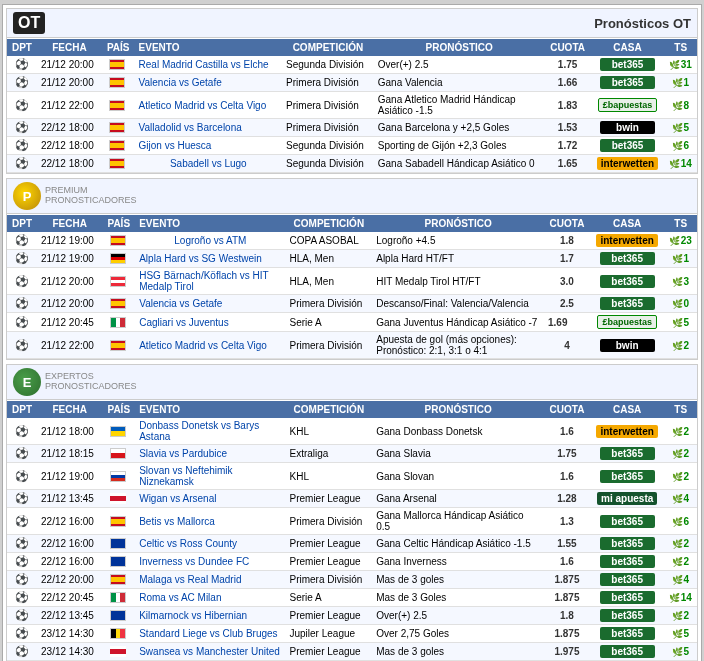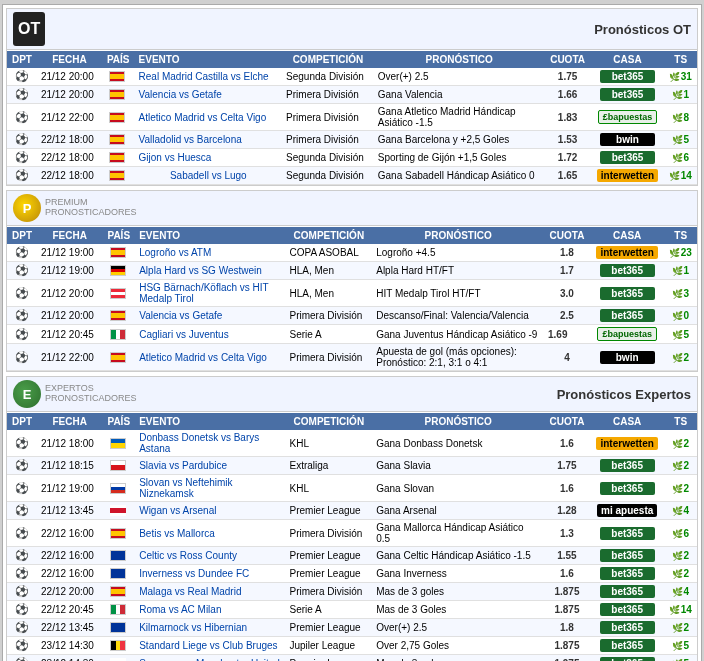--- a/index.html
+++ b/index.html
@@ -10,21 +10,21 @@
     .section-header {
       display: flex; align-items: center; justify-content: space-between;
       padding: 3px 6px; margin-bottom: 1px;
     }
     .section-header-right {
       font-size: 13px; font-weight: bold; color: #333;
     }
     .logo-ot { display: flex; align-items: center; }
     .logo-ot .ot-logo {
       background: #222; color: #fff; font-weight: bold; font-size: 16px;
-      padding: 8px 5px; border-radius: 3px; margin-right: 4px;
+      padding: 2px 5px; border-radius: 3px; margin-right: 4px;
     }
     .logo-premium { display: flex; align-items: center; }
     .premium-circle {
       width: 28px; height: 28px; background: radial-gradient(circle at 40% 40%, #ffd700, #b8860b);
       border-radius: 50%; display: flex; align-items: center; justify-content: center;
       font-weight: bold; color: #fff; font-size: 13px; margin-right: 4px;
     }
     .premium-text { font-size: 9px; color: #888; line-height: 1.1; }
     .logo-expertos { display: flex; align-items: center; }
     .expertos-circle {
@@ -60,21 +60,21 @@
 
     
     .cuota { font-weight: bold; color: #333; text-align: center; }
 
     
     .casa-badge { display: inline-block; padding: 1px 4px; border-radius: 2px; font-weight: bold; font-size: 10px; text-align: center; min-width: 55px; }
     .bet365 { background: #1a6b2e; color: #fff; }
     .bapuestas { background: #e8f0e8; color: #006600; border: 1px solid #008800; font-size: 9px; }
     .bwin { background: #000; color: #fff; }
     .interwetten { background: #f5a800; color: #000; }
-    .miapuesta { background: #000000; color: #fff; }
+    .miapuesta { background: #14532d; color: #fff; }
 
     .section-wrapper { margin-bottom: 4px; border: 1px solid #ccc; }
     .section-wrapper-header { background: #f0f4ff; border-bottom: 1px solid #ccc; }
   </style>
 </head>
 <body>
 
 <div class="main-container">
 
   <div class="section-wrapper">
@@ -142,21 +142,21 @@
             <td class="cuota" style="text-align: center;">1.53</td>
             <td style="text-align: center;"><span class="casa-badge bwin">bwin</span></td>
             <td style="text-align: center;"><span style="color:#008800;font-size:9px;">🌿</span><span style="color:#008800;font-weight:bold;">5</span></td>
           </tr>
           <tr>
             <td style="text-align: center;"><span style="font-size:11px;">⚽</span></td>
             <td>22/12 18:00</td>
             <td style="text-align: center;"><span class="flag flag-es"></span></td>
             <td class="evento" style="color: rgb(0, 68, 170); cursor: pointer;">Gijon vs Huesca</td>
             <td>Segunda División</td>
-            <td class="pronostico">Sporting de Gijón +1,5 Goles</td>
+            <td class="pronostico">Sporting de Gijón +2,3 Goles</td>
             <td class="cuota" style="text-align: center;">1.72</td>
             <td style="text-align: center;"><span class="casa-badge bet365">bet365</span></td>
             <td style="text-align: center;"><span style="color:#008800;font-size:9px;">🌿</span><span style="color:#008800;font-weight:bold;">6</span></td>
           </tr>
           <tr>
             <td style="text-align: center;"><span style="font-size:11px;">⚽</span></td>
             <td>22/12 18:00</td>
             <td style="text-align: center;"><span class="flag flag-es"></span></td>
             <td class="evento" style="color: rgb(0, 68, 170); cursor: pointer; text-align: center;">Sabadell vs Lugo</td>
             <td>Segunda División</td>
@@ -188,21 +188,21 @@
           <th>CUOTA</th>
           <th>CASA</th>
           <th>TS</th>
         </tr>
       </thead>
       <tbody id="tbody-premium">
           <tr>
             <td style="text-align: center;"><span style="font-size:11px;">⚽</span></td>
             <td>21/12 19:00</td>
             <td style="text-align: center;"><span class="flag flag-es"></span></td>
-            <td class="evento" style="color: rgb(0, 68, 170); cursor: pointer;">Logroño vs ATM</td>
+            <td class="evento" style="color: rgb(0, 68, 170); cursor: pointer; text-align: center;">Logroño vs ATM</td>
             <td>COPA ASOBAL</td>
             <td class="pronostico">Logroño +4.5</td>
             <td class="cuota" style="text-align: center;">1.8</td>
             <td style="text-align: center;"><span class="casa-badge interwetten">interwetten</span></td>
             <td style="text-align: center;"><span style="color:#008800;font-size:9px;">🌿</span><span style="color:#008800;font-weight:bold;">23</span></td>
           </tr>
           <tr>
             <td style="text-align: center;"><span style="font-size:11px;">⚽</span></td>
             <td>21/12 19:00</td>
             <td style="text-align: center;"><span class="flag flag-de"></span></td>
@@ -234,21 +234,21 @@
             <td class="cuota" style="text-align: center;">2.5</td>
             <td style="text-align: center;"><span class="casa-badge bet365">bet365</span></td>
             <td style="text-align: center;"><span style="color:#008800;font-size:9px;">🌿</span><span style="color:#008800;font-weight:bold;">0</span></td>
           </tr>
           <tr>
             <td style="text-align: center;"><span style="font-size:11px;">⚽</span></td>
             <td>21/12 20:45</td>
             <td style="text-align: center;"><span class="flag flag-it"></span></td>
             <td class="evento" style="color: rgb(0, 68, 170); cursor: pointer;">Cagliari vs Juventus</td>
             <td>Serie A</td>
-            <td class="pronostico">Gana Juventus Hándicap Asiático -9</td>
+            <td class="pronostico">Gana Juventus Hándicap Asiático -7</td>
             <td class="cuota" style="text-align: left;">1.69</td>
             <td style="text-align: center;"><span class="casa-badge bapuestas">£bapuestas</span></td>
             <td style="text-align: center;"><span style="color:#008800;font-size:9px;">🌿</span><span style="color:#008800;font-weight:bold;">5</span></td>
           </tr>
           <tr>
             <td style="text-align: center;"><span style="font-size:11px;">⚽</span></td>
             <td>21/12 22:00</td>
             <td style="text-align: center;"><span class="flag flag-es"></span></td>
             <td class="evento" style="color: rgb(0, 68, 170); cursor: pointer;">Atletico Madrid vs Celta Vigo</td>
             <td>Primera División</td>
@@ -260,21 +260,20 @@
         </tbody>
     </table>
   </div>
 
   <div class="section-wrapper">
     <div class="section-wrapper-header section-header">
       <div class="logo-expertos">
         <div class="expertos-circle">E</div>
         <div class="premium-text">EXPERTOS<br>PRONOSTICADORES</div>
       </div>
-      <div class="section-header-right">Pronósticos Expertos</div>
     </div>
     <table>
       <thead>
         <tr>
           <th>DPT</th>
           <th>FECHA</th>
           <th>PAÍS</th>
           <th class="left">EVENTO</th>
           <th>COMPETICIÓN</th>
           <th>PRONÓSTICO</th>

